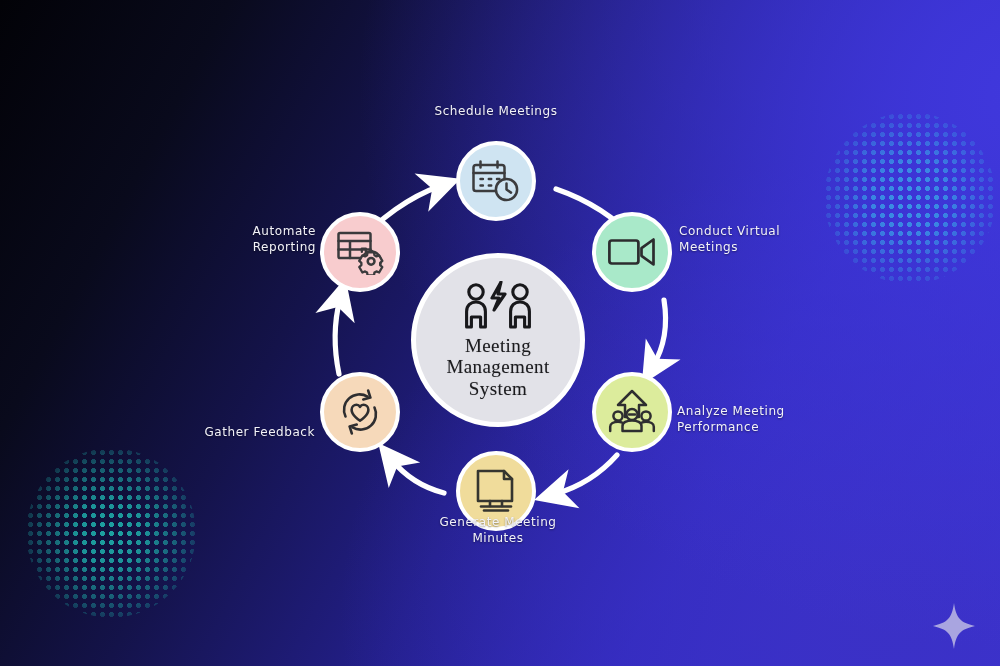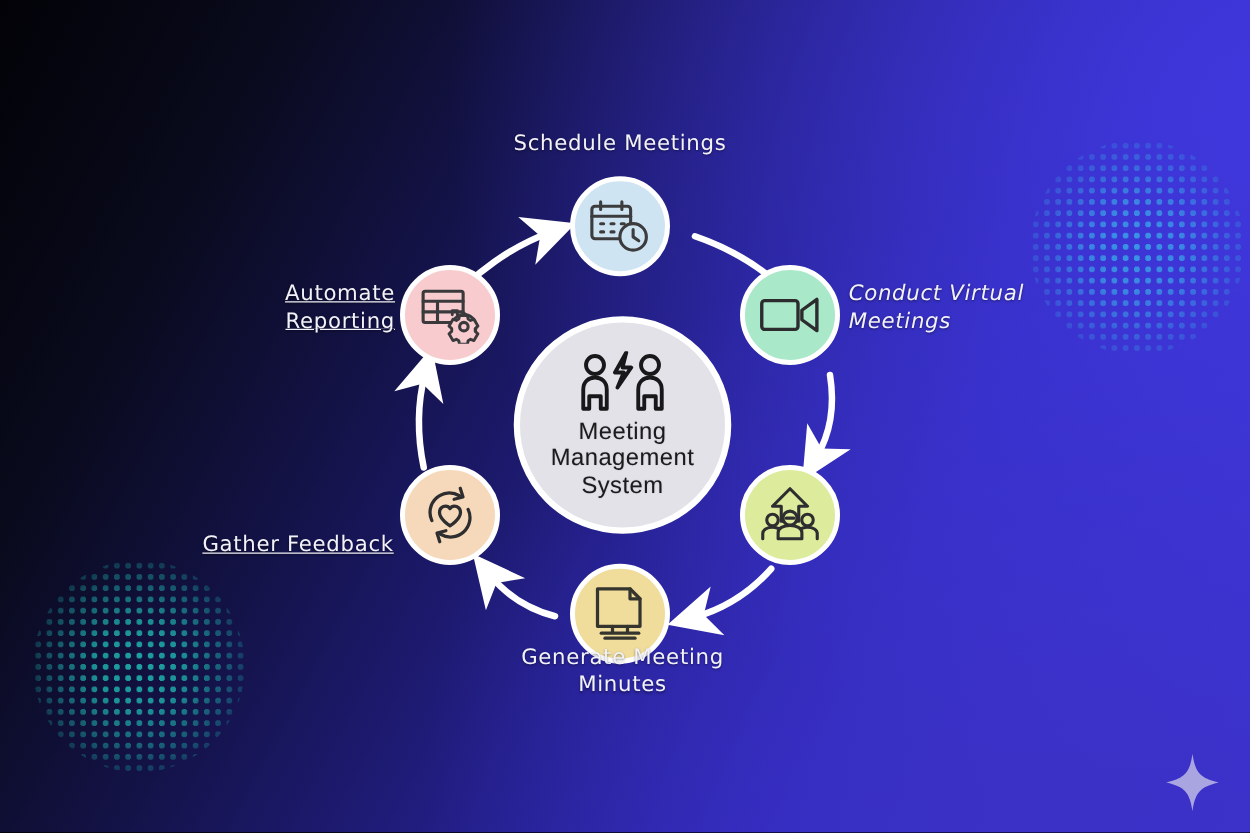--- a/index.html
+++ b/index.html
@@ -105,41 +105,41 @@
   }
   #hub-title {
     position: relative;
     z-index: 3;
     margin-top: 4px;
     color: #1b1b1e;
     font-size: 19px;
     line-height: 1.13;
     text-align: center;
     letter-spacing: .4px;
-    font-family: Liberation Sans, sans-serif;
+    font-family: Liberation Serif, serif;
     text-shadow: 0 0 1px rgba(0,0,0,.25);
   }
 
   
   .label {
     position: absolute;
     color: #f2f2f8;
-    font-size: 17px;
+    font-size: 12px;
     line-height: 1.32;
     letter-spacing: .55px;
     font-family: "DejaVu Sans", sans-serif;
     text-shadow: 0 1px 2px rgba(0,0,0,.45);
     white-space: pre-line;
   }
   .label.center  { text-align: center; }
-  .label.left    { text-align: right; text-decoration: underline; }
+  .label.left    { text-align: right; }
   .label.right   { text-align: left; }
 
   #label-schedule  { left: 396px; top: 104px; width: 200px; }
-  #label-conduct   { left: 679px; top: 224px; width: 170px; font-style: italic; }
+  #label-conduct   { left: 679px; top: 224px; width: 170px; }
   #label-analyze   { left: 677px; top: 404px; width: 180px; }
   #label-generate  { left: 398px; top: 515px; width: 200px; }
   #label-feedback  { left: 120px; top: 425px; width: 195px; }
   #label-automate  { left: 126px; top: 224px; width: 190px; }
 </style>
 </head>
 <body>
 
 <div id="stage">
 
@@ -217,20 +217,22 @@
         <circle cx="24" cy="25.5" r="5.6" fill="#dcec9c"></circle>
         <path d="M21 25.5 h6"></path>
         <path d="M14.5 42 V37 C14.5 33.6 18.6 31.4 24 31.4 C29.4 31.4 33.5 33.6 33.5 37 V42 Z" fill="#dcec9c"></path>
         <circle cx="10" cy="27" r="4.6" fill="#dcec9c"></circle>
         <path d="M2.2 42 V37.8 C2.2 34.8 5.6 32.8 10 32.8 C11.6 32.8 13 33.1 14.2 33.6" fill="#dcec9c"></path>
         <circle cx="38" cy="27" r="4.6" fill="#dcec9c"></circle>
         <path d="M45.8 42 V37.8 C45.8 34.8 42.4 32.8 38 32.8 C36.4 32.8 35 33.1 33.8 33.6" fill="#dcec9c"></path>
       </g>
     </svg>
   </div>
+  <div class="label right" id="label-analyze">Analyze Meeting
+Performance</div>
 
   <div class="node" style="left:456px; top:451px; background:#f0dc9b;">
     <div class="sketch-blob" style="background:#f0dc9b;"></div>
     <svg width="48" height="46" viewBox="0 0 48 46">
       <g fill="none" stroke="#35352f" stroke-width="2.6" stroke-linecap="round" stroke-linejoin="round">
         <path d="M6 3 H32 L40 11 V33 H6 Z" fill="#f0dc9b"></path>
         <path d="M32 3 V11 H40"></path>
         <path d="M18 33 V38 M30 33 V38"></path>
         <path d="M9 38.5 H39"></path>
         <path d="M12 42.5 H36"></path>

